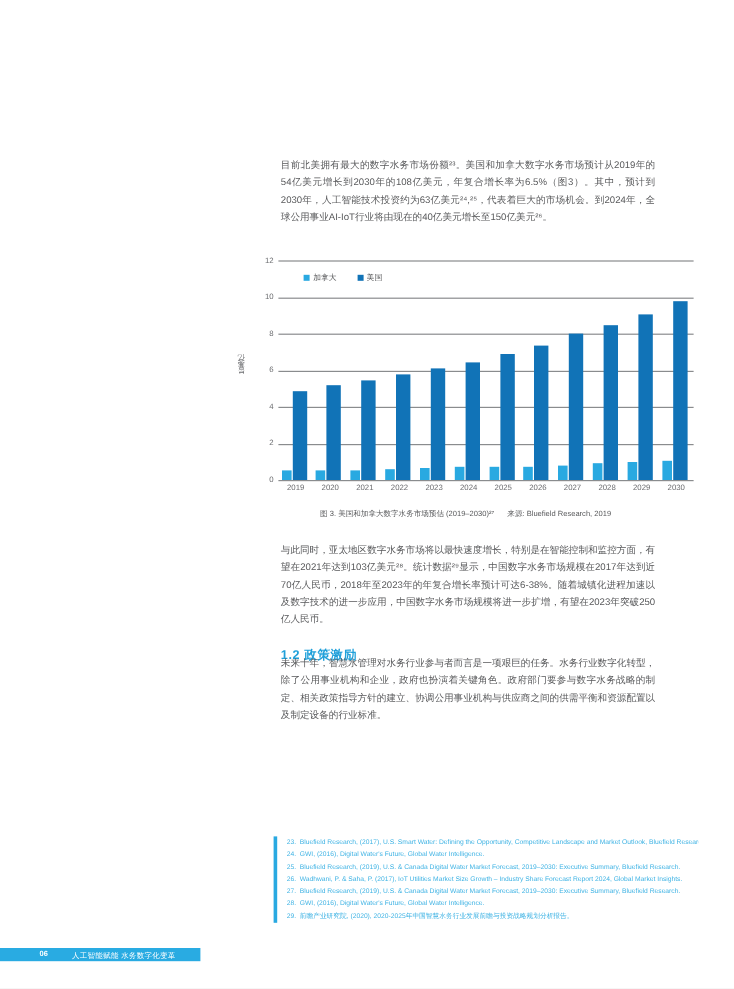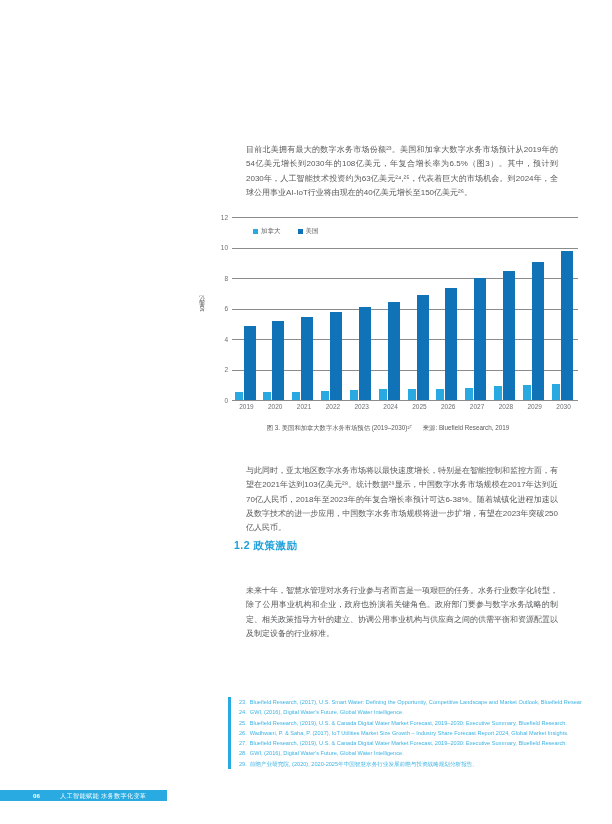--- a/index.html
+++ b/index.html
@@ -2,26 +2,26 @@
 <html><head>
 <meta charset="utf-8">
 <style>
   html,body { margin:0; padding:0; background:#e8e8e8; }
   .page {
     position:relative; width:612px; height:824px; background:#ffffff;
     font-family:"Liberation Sans","DejaVu Sans",sans-serif; overflow:hidden;
     margin:0 auto;
   }
   .body-text {
-    position:absolute; left:234px; width:312px; margin:12px;
+    position:absolute; left:234px; width:312px; margin:0;
     font-size:8px; line-height:14.3px; color:#58595b; text-align:justify;
   }
   .p1 { top:131px; }
   .p2 { top:452px; }
-  .p3 { top:572px; }
+  .p3 { top:546px; }
   .section-heading {
     position:absolute; left:234px; top:539px; margin:0;
     font-size:10.5px; font-weight:bold; color:#1fa0da; letter-spacing:0.5px;
   }
   
   .chart { position:absolute; left:196px; top:210px; width:384px; height:212px; }
   .plot  { position:absolute; left:36px; top:7px; width:346px; height:183px; }
   .gridline { position:absolute; left:0; width:100%; height:1px; background:#8a8c8e; }
   .ytick {
     position:absolute; left:-18px; width:14px; text-align:right;

